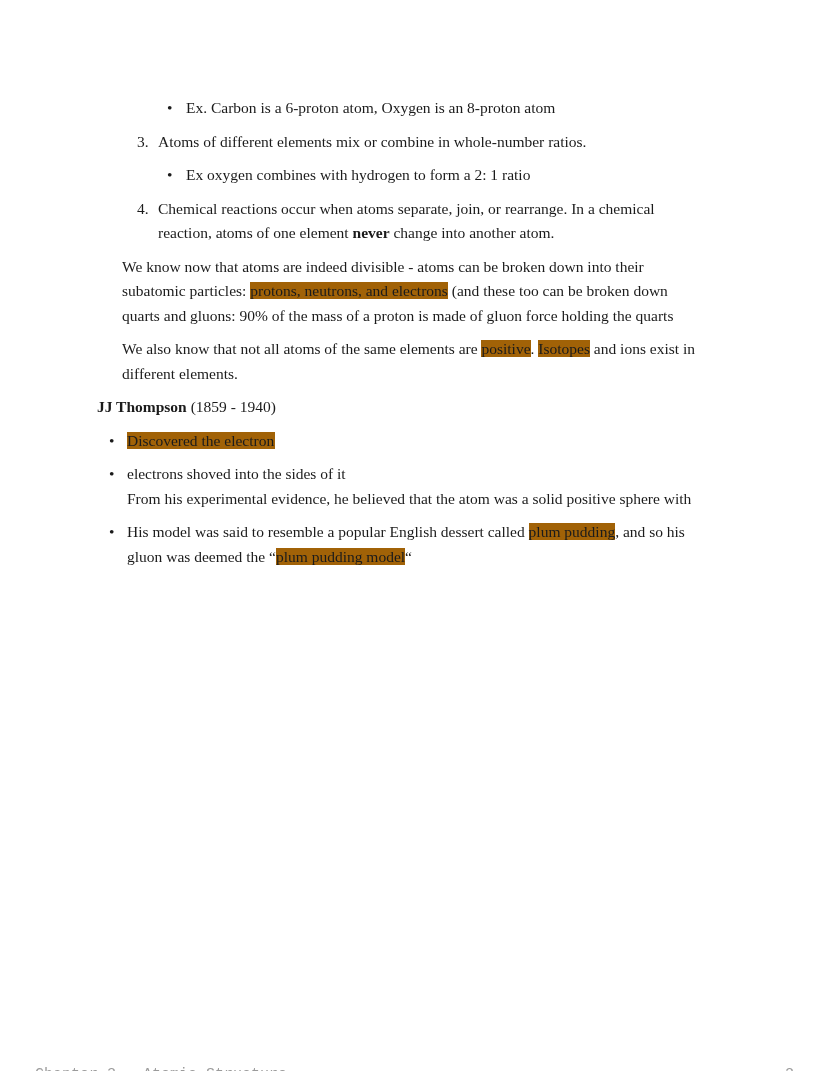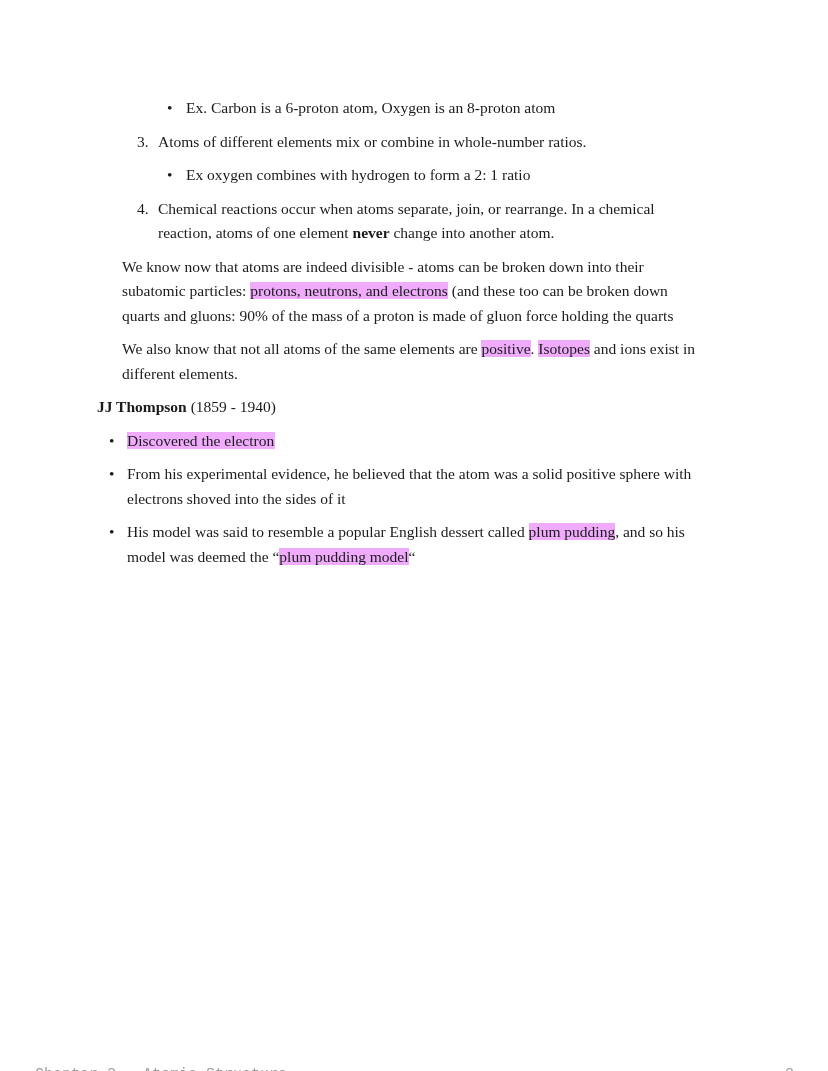--- a/index.html
+++ b/index.html
@@ -29,21 +29,21 @@
   .b-para0   { padding-left: 0; }
   .b-para1   { padding-left: 25px; }
   .b-number  { padding-left: 61px; }
   .b-number .marker { left: 40px; }
   .b-bullet2 { padding-left: 89px; }
   .b-bullet2 .marker { left: 70px; }
   .b-bullet1 { padding-left: 30px; }
   .b-bullet1 .marker { left: 12px; }
 
   .seg.b { font-weight: bold; margin-top: 44px; }
-  .seg.h { background: #f0abfc; }
+  .seg.h { background: #a16207; }
   .seg.h.trail { padding-right: 1px; }
 
   .footer-left, .footer-right {
     position: absolute;
     top: 1068px;
     font-family: Liberation Mono, monospace;
     font-size: 15px;
     line-height: 14px;
     color: #9b9b9b;
   }
@@ -93,27 +93,27 @@
       <div class="line"><span class="seg b">JJ Thompson</span><span class="seg p"> (1859 - 1940)</span></div>
     </div>
 
     <div class="block b-bullet1">
       <span class="marker">•</span>
       <div class="line"><span class="seg h trail">Discovered the electron</span></div>
     </div>
 
     <div class="block b-bullet1">
       <span class="marker">•</span>
+      <div class="line"><span class="seg p">electrons shoved into the sides of it</span></div>
       <div class="line"><span class="seg p">From his experimental evidence, he believed that the atom was a solid positive sphere with</span></div>
-      <div class="line"><span class="seg p">electrons shoved into the sides of it</span></div>
     </div>
 
     <div class="block b-bullet1">
       <span class="marker">•</span>
       <div class="line"><span class="seg p">His model was said to resemble a popular English dessert called </span><span class="seg h">plum pudding</span><span class="seg p">, and so his</span></div>
-      <div class="line"><span class="seg p">model was deemed the “</span><span class="seg h">plum pudding model</span><span class="seg p">“</span></div>
+      <div class="line"><span class="seg p">gluon was deemed the “</span><span class="seg h">plum pudding model</span><span class="seg p">“</span></div>
     </div>
 
   </div>
 
   <div class="footer-left">Chapter 3 - Atomic Structure</div>
   <div class="footer-right">2</div>
 </div>
 
 </body></html>

